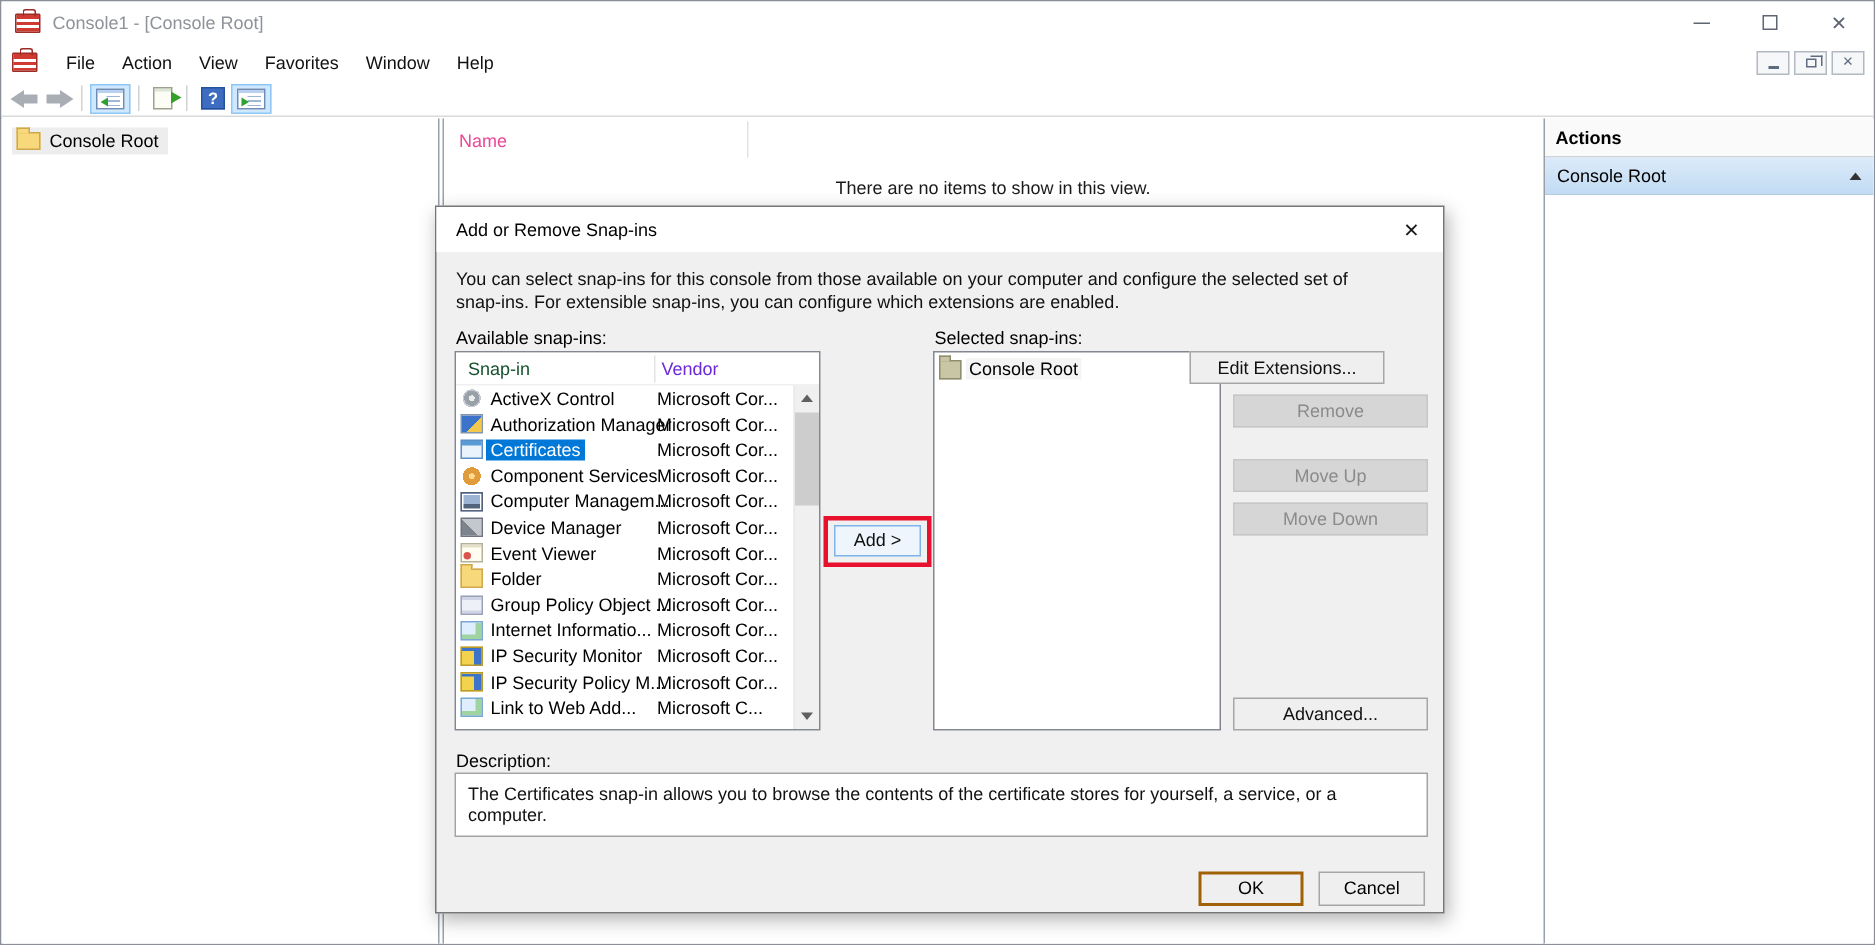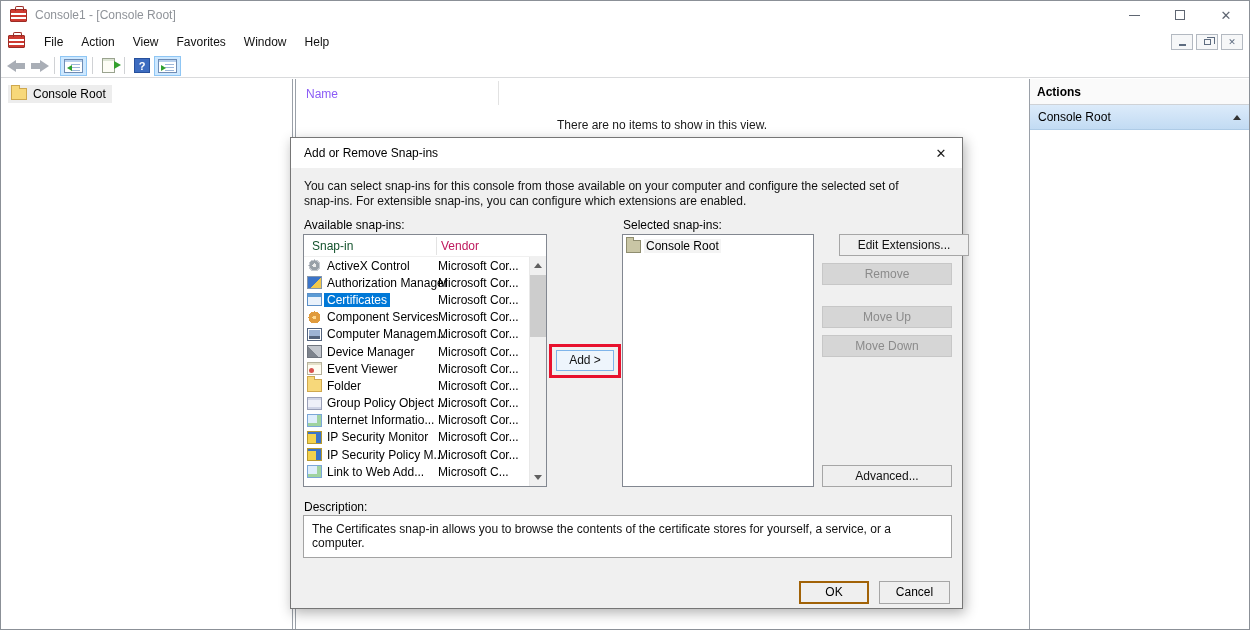--- a/index.html
+++ b/index.html
@@ -59,21 +59,21 @@
   
   .content{position:absolute;left:0;top:78px;right:0;bottom:0;background:#fff}
   .vline{position:absolute;top:0;bottom:0;width:1px;background:#9aa0a8}
   .tree-pane{position:absolute;left:1px;top:0;width:290px;bottom:0;background:#fff}
   .tree-row{display:flex;align-items:center;margin:6px 0 0 6px}
   .tree-sel{display:flex;align-items:center;background:#ededed;padding:2px 6px 2px 3px}
   .folder-y{width:16px;height:12px;background:#f7d87a;border:1px solid #cfa84e;position:relative;margin-right:6px;flex:none}
   .folder-y::before{content:'';position:absolute;left:-1px;top:-4px;width:7px;height:3px;background:#f7d87a;border:1px solid #cfa84e;border-bottom:none}
   .center-pane{position:absolute;left:295px;top:0;right:221px;bottom:0;background:#fff}
   .col-header{position:absolute;left:0;top:0;right:0;height:28px}
-  .col-name{position:absolute;left:10px;top:8px;color:#8b5cf6}
+  .col-name{position:absolute;left:10px;top:8px;color:#ec4899}
   .col-div{position:absolute;left:202px;top:2px;height:24px;width:1px;background:#e2e2e2}
   .empty-text{position:absolute;left:0;right:0;top:39px;text-align:center;color:#1a1a1a}
 
   
   .actions-pane{position:absolute;right:0;top:0;width:220px;bottom:0;background:#fff;border-left:1px solid #9aa0a8}
   .actions-header{height:26px;line-height:26px;padding-left:7px;font-weight:bold;border-bottom:1px solid #cfd2d6;background:#fafafa}
   .actions-group{height:25px;display:flex;align-items:center;padding:0 8px;
     background:linear-gradient(#dcebfa,#c2dbf3);border-bottom:1px solid #aecbe6}
   .actions-group .lbl{flex:1}
   .tri-up{width:0;height:0;border-left:4px solid transparent;border-right:4px solid transparent;border-bottom:5px solid #333}
@@ -84,21 +84,21 @@
   
   .dialog{position:absolute;left:289px;top:136px;width:673px;height:472px;background:#f0f0f0;border:1px solid #767676;box-shadow:2px 4px 12px rgba(0,0,0,.3);z-index:10}
   .dlg-title{position:absolute;left:0;top:0;right:0;height:30px;background:#fff;display:flex;align-items:center;padding-left:13px}
   .dlg-close{position:absolute;right:12px;top:7px;width:18px;height:18px;text-align:center;line-height:18px;font-size:13px;color:#1a1a1a}
   .dlg-intro{position:absolute;left:13px;top:41px;width:612px;line-height:15px;color:#111}
   .lbl-available{position:absolute;left:13px;top:80px}
   .lbl-selected{position:absolute;left:332px;top:80px}
   .av-list{position:absolute;left:12px;top:96px;width:244px;height:253px;background:#fff;border:1px solid #828790;overflow:hidden}
   .av-header{position:absolute;left:0;top:0;right:0;height:22px;background:#fff;border-bottom:1px solid #f0f0f0}
   .av-header .h1{position:absolute;left:8px;top:4px;color:#14532d}
-  .av-header .h2{position:absolute;left:137px;top:4px;color:#be185d}
+  .av-header .h2{position:absolute;left:137px;top:4px;color:#6d28d9}
   .av-header .hdiv{position:absolute;left:132px;top:2px;width:1px;height:18px;background:#e3e3e3}
   .av-rows{position:absolute;left:0;top:22px;right:17px;bottom:0;overflow:hidden}
   .av-row{height:17.2px;display:flex;align-items:center;padding-left:3px;position:relative;white-space:nowrap}
   .av-name{margin-left:2px;padding:0 3px}
   .av-name.sel{background:#0078d7;color:#fff}
   .av-vendor{position:absolute;left:134px}
   .li-icon{width:15px;height:13px;flex:none;position:relative;display:inline-block}
 
   
   .activex-icon{background:radial-gradient(circle at 50% 50%,#ececec 0 2px,#98a0a8 2px 5px,#c6cad0 5px 6px,transparent 6px)}
@@ -129,21 +129,21 @@
   
   .add-annotation{position:absolute;left:258px;top:206px;width:72px;height:34px;border:3px solid #e8112d}
   .btn-add{position:absolute;left:4px;top:3px;width:58px;height:21px;background:#eef5fc;border:1px solid #7eb4ea;text-align:center;line-height:19px;color:#111}
 
   .sel-list{position:absolute;left:331px;top:96px;width:192px;height:253px;background:#fff;border:1px solid #828790}
   .sel-row{display:flex;align-items:center;padding:4px 2px 0 3px}
   .sel-row .nm{margin-left:3px;background:#f4f4f4;padding:0 2px}
 
   .btn{position:absolute;width:130px;height:22px;text-align:center;line-height:20px;background:#efefef;border:1px solid #a6a6a6;color:#111}
   .btn.disabled{background:#d6d6d6;border-color:#c7c7c7;color:#8b8b8b}
-  .btn-editext{left:548px;top:96px}
+  .btn-editext{left:502px;top:96px}
   .btn-remove{left:531px;top:125px}
   .btn-moveup{left:531px;top:168px}
   .btn-movedown{left:531px;top:197px}
   .btn-advanced{left:531px;top:327px}
 
   .lbl-desc{position:absolute;left:13px;top:362px}
   .desc-box{position:absolute;left:12px;top:377px;width:649px;height:43px;background:#fff;border:1px solid #a3a3a3;padding:6px 8px;color:#111}
   .btn-ok{position:absolute;left:508px;top:443px;width:70px;height:23px;background:#efefef;border:2px solid #a16207;text-align:center;line-height:19px}
   .btn-cancel{position:absolute;left:588px;top:443px;width:71px;height:23px;background:#efefef;border:1px solid #a6a6a6;text-align:center;line-height:21px}
 </style>

